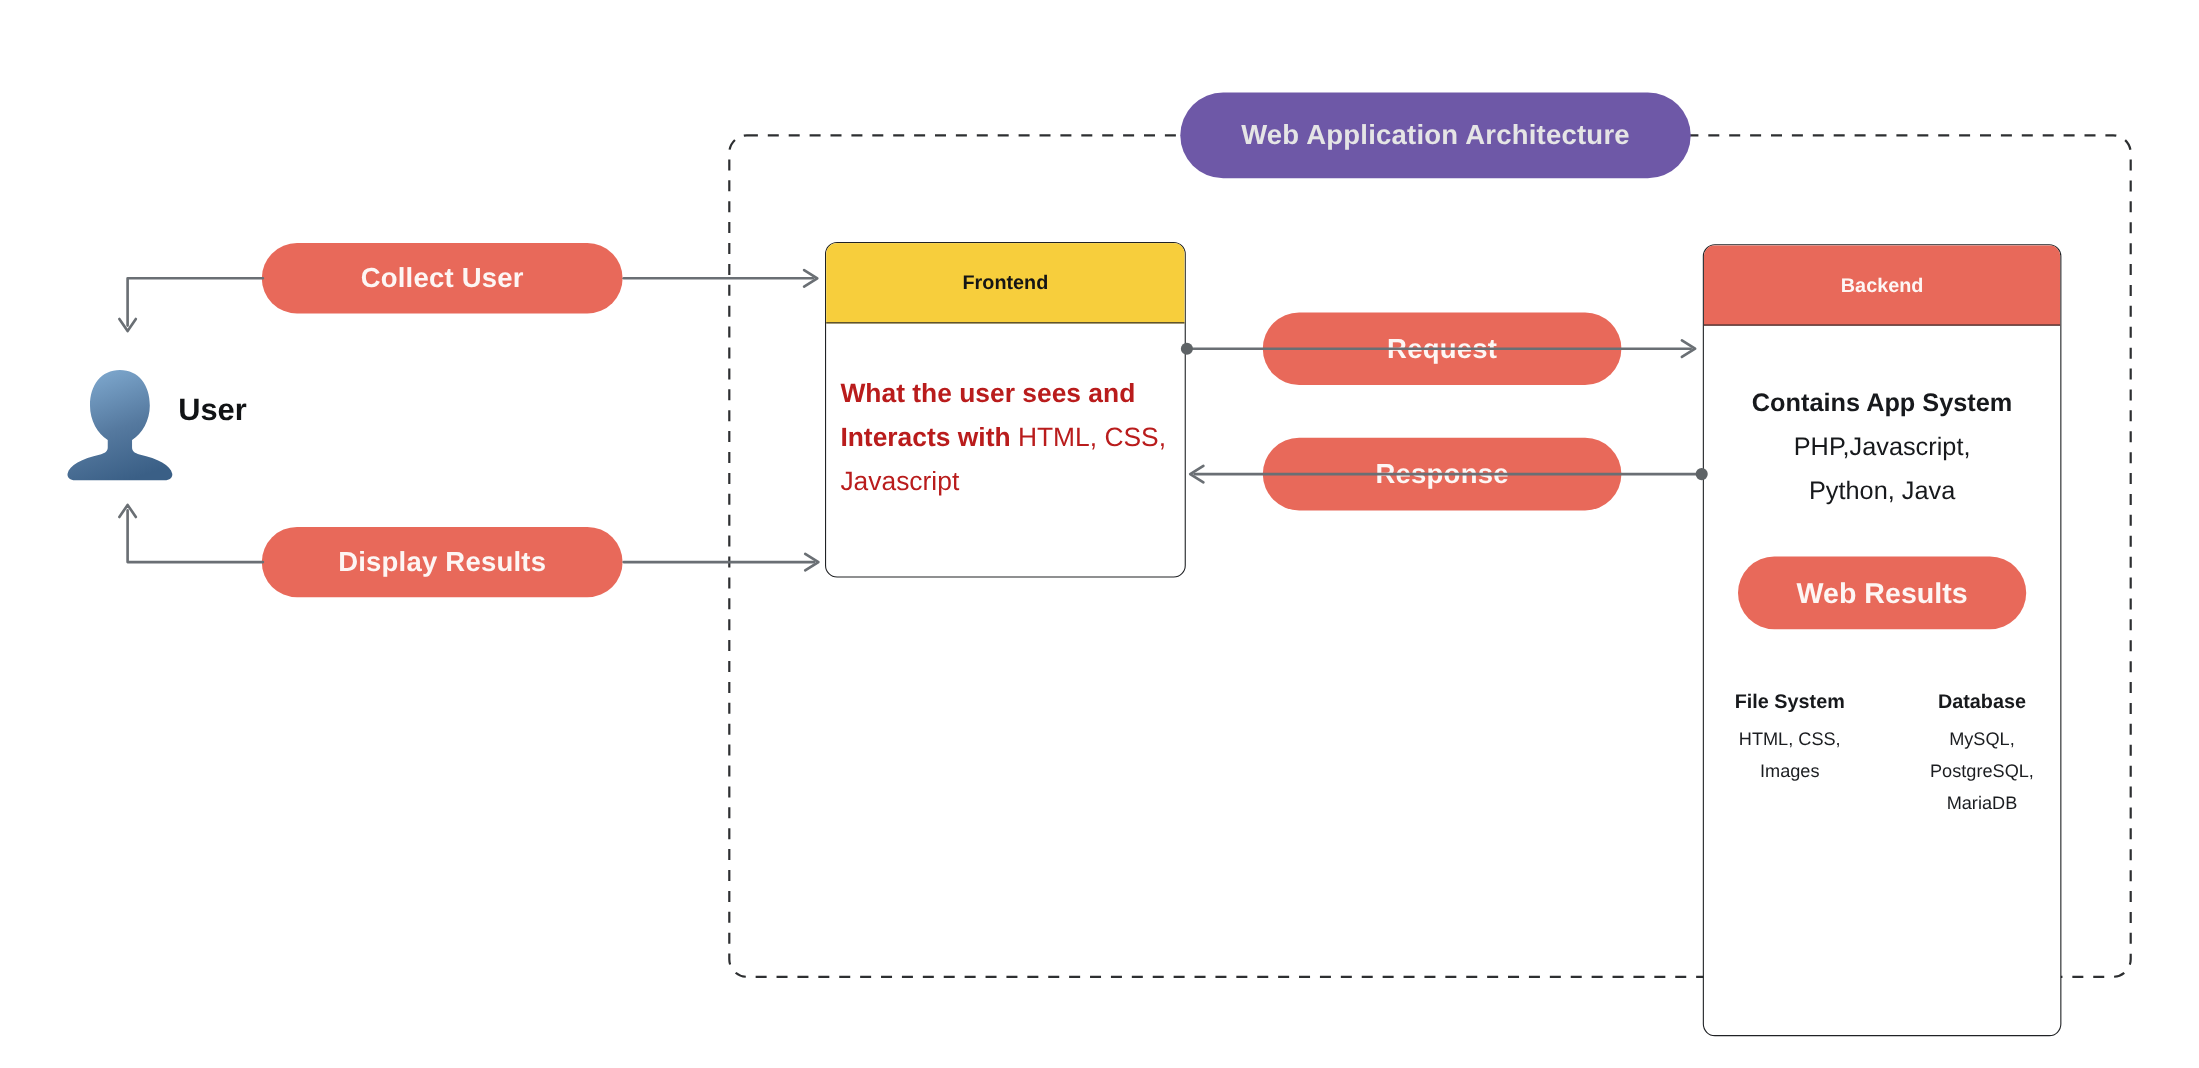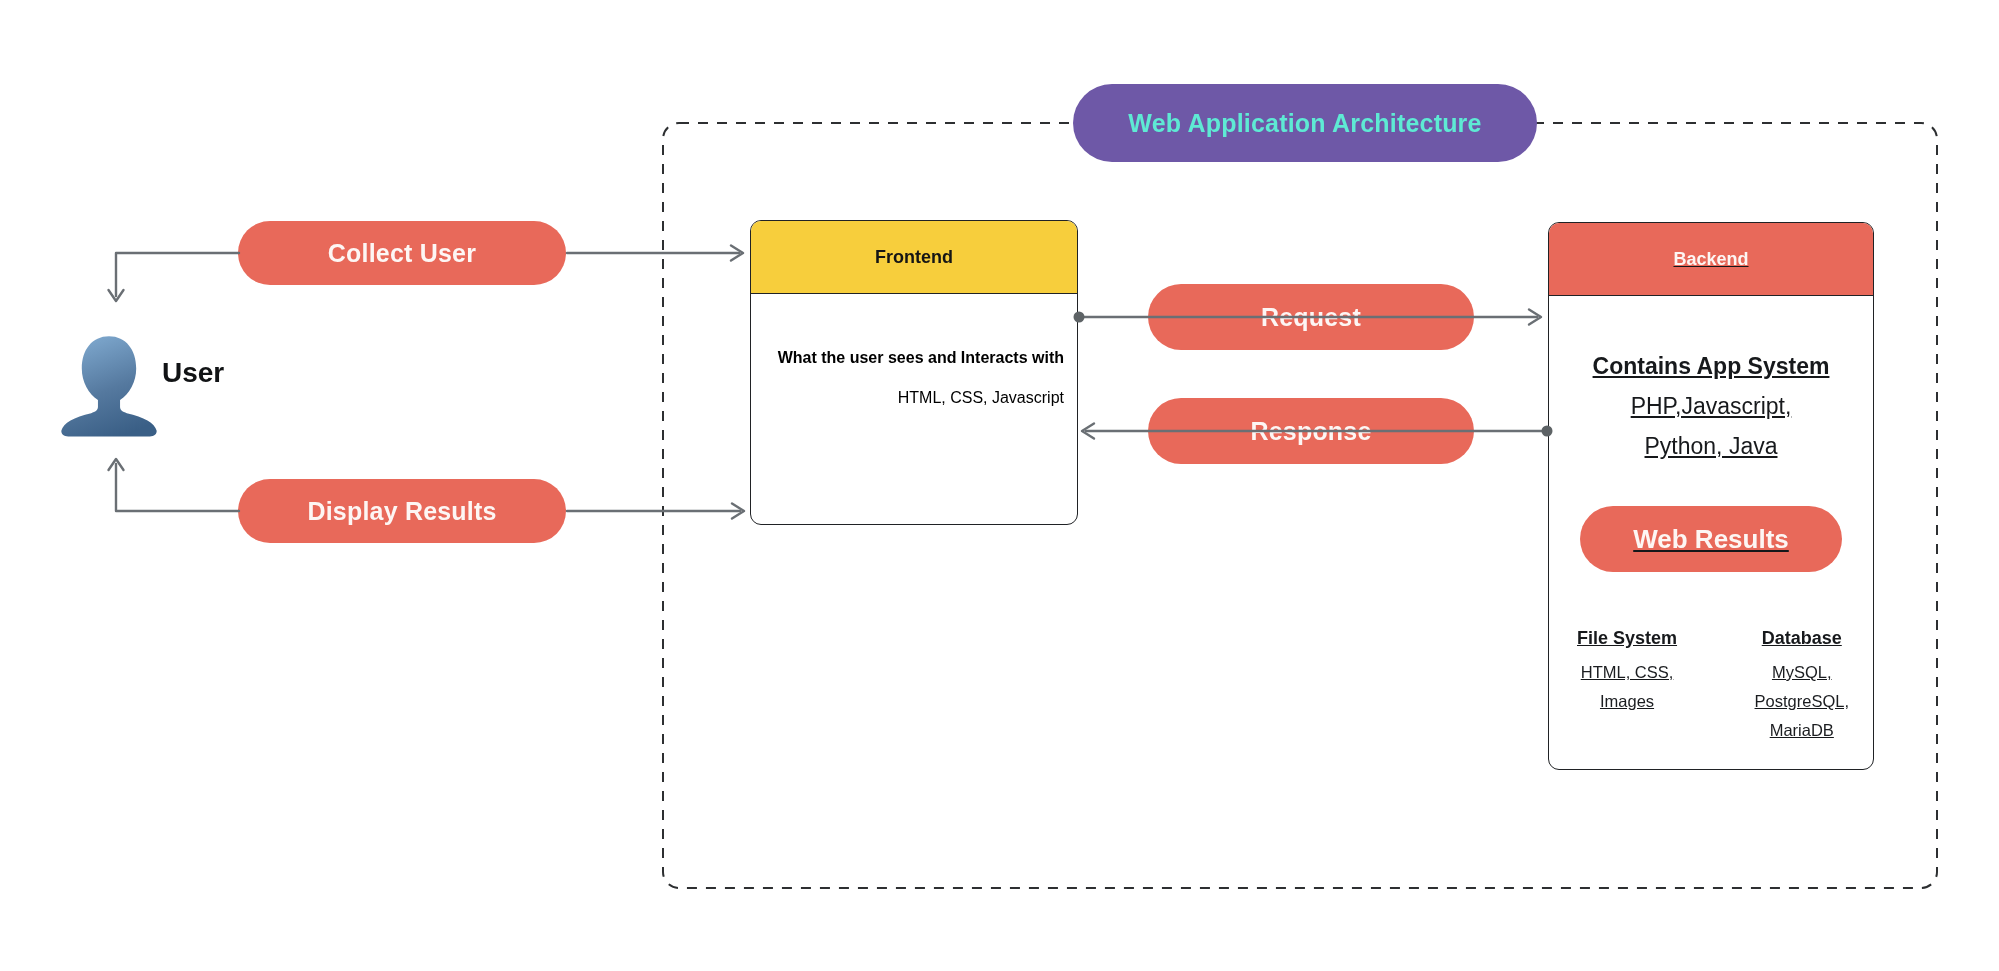--- a/index.html
+++ b/index.html
@@ -16,50 +16,50 @@
   #layer-arrows{z-index:3;}
   .node{position:absolute;z-index:2;box-sizing:border-box;}
 
   .pill{
     display:flex;align-items:center;justify-content:center;
     background:#E8695A;border-radius:40px;
     color:#fdf6f4;font-weight:700;font-size:25px;letter-spacing:.2px;
   }
   .title-pill{
     left:1073px;top:84px;width:464px;height:78px;
-    background:#6E58A7;z-index:4;color:#5eead4;
+    background:#6E58A7;z-index:4;color:#e5e5e5;
   }
   .collect-pill{left:238px;top:221px;width:328px;height:64px;}
   .display-pill{left:238px;top:479px;width:328px;height:64px;}
   .request-pill{left:1148px;top:284px;width:326px;height:66px;}
   .response-pill{left:1148px;top:398px;width:326px;height:66px;}
 
   .user-icon{left:58px;top:328px;width:102px;height:110px;}
   .user-label{
     left:162px;top:357px;width:130px;
     font-size:28px;font-weight:700;color:#111315;text-align:left;
   }
 
   .card{
     background:#ffffff;border:1.6px solid #202225;border-radius:11px;
     overflow:hidden;
   }
   .frontend-box{left:750px;top:220px;width:328px;height:305px;}
-  .backend-box{left:1548px;top:222px;width:326px;height:548px;text-decoration:underline;}
+  .backend-box{left:1548px;top:222px;width:326px;height:720px;}
   .card-header{
     display:flex;align-items:center;justify-content:center;
     height:72px;border-bottom:1.6px solid #202225;
     font-size:18px;font-weight:700;
   }
   .frontend-box .card-header{background:#F7CE3C;color:#151515;}
   .backend-box .card-header{background:#E8695A;color:#fdf6f4;}
 
   .frontend-body{
     padding:44px 13px 0;
-    font-size:16px;line-height:40px;text-align:right;color:#000000;
+    font-size:24px;line-height:40px;text-align:left;color:#b91c1c;
   }
   .frontend-body b{font-weight:700;}
 
   .backend-body{text-align:center;color:#17191c;}
   .backend-logic{margin-top:50px;font-size:23px;line-height:40px;}
   .backend-logic .bold-line{font-weight:700;}
   .webserver-pill{
     margin:40px auto 0;width:262px;height:66px;border-radius:34px;
     display:flex;align-items:center;justify-content:center;
     background:#E8695A;color:#fdf6f4;font-size:26px;font-weight:700;

